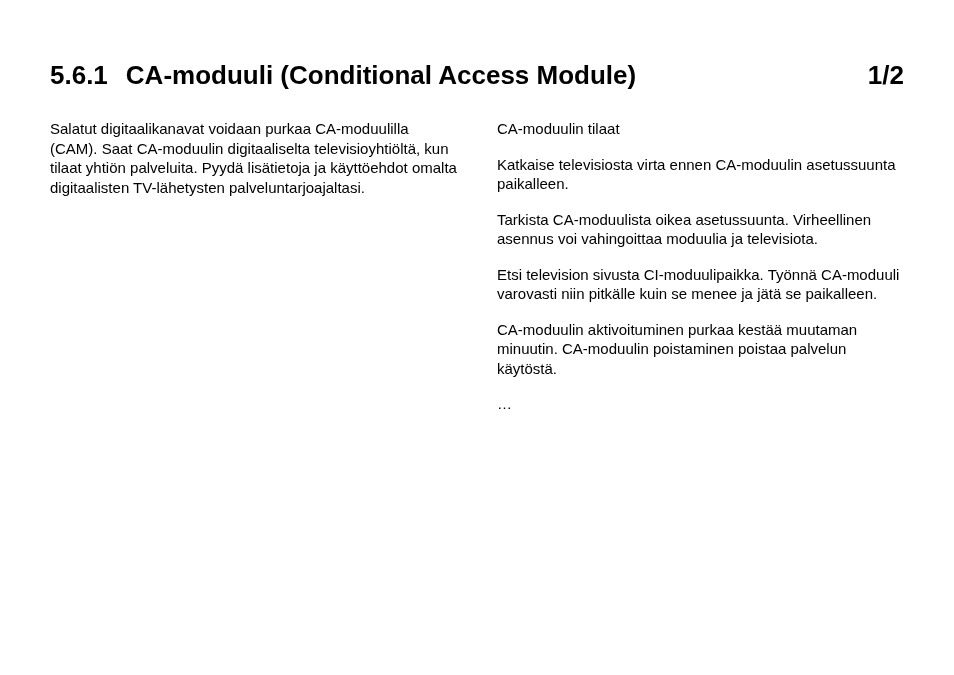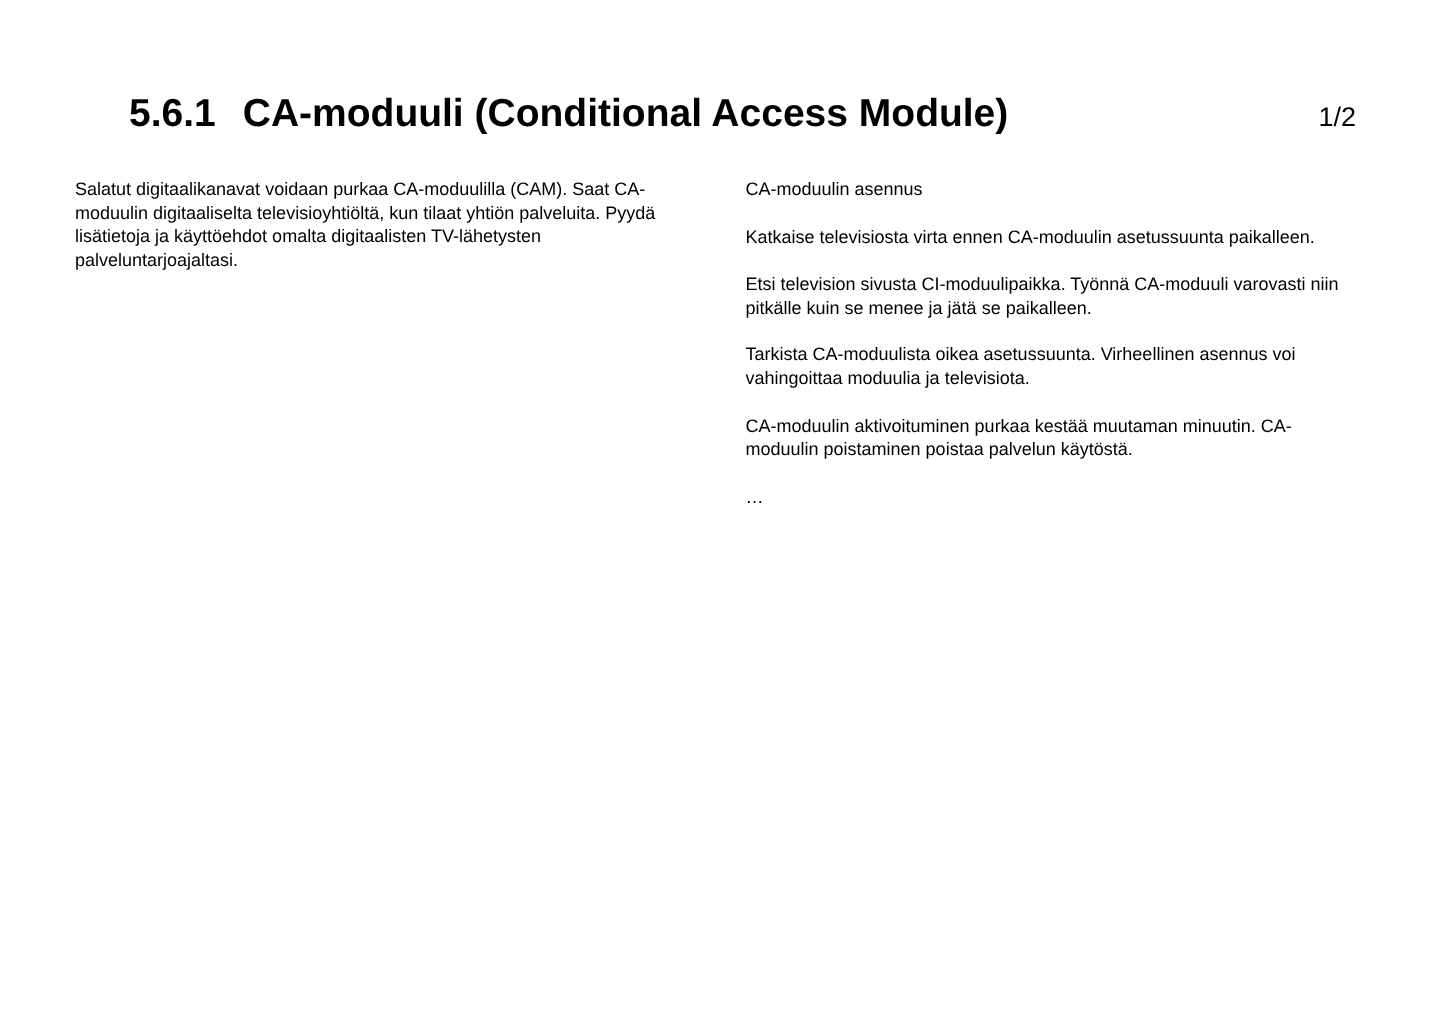--- a/index.html
+++ b/index.html
@@ -20,37 +20,36 @@
   .header-row {
     display: flex;
     justify-content: space-between;
     align-items: baseline;
     margin-bottom: 28px;
   }
   .heading {
     font-size: 26px;
     font-weight: 600;
     letter-spacing: 0px;
-    margin-left: 36px;
   }
   .heading .num {
     display: inline-block;
     margin-right: 18px;
   }
   .page-number {
-    font-size: 18px;
-    font-weight: 400;
+    font-size: 26px;
+    font-weight: 700;
   }
   .columns {
     display: flex;
     gap: 40px;
   }
   .col {
     flex: 1;
-    font-size: 12px;
+    font-size: 15px;
     line-height: 1.3;
   }
   .col p {
     margin: 0 0 16px 0;
   }
 </style>
 </head>
 <body>
 
 <div class="page">
@@ -60,22 +59,22 @@
       <span class="num">5.6.1</span><span>CA-moduuli (Conditional Access Module)</span>
     </div>
     <div class="page-number">1/2</div>
   </div>
 
   <div class="columns">
     <div class="col">
       <p>Salatut digitaalikanavat voidaan purkaa CA-moduulilla (CAM). Saat CA-moduulin digitaaliselta televisioyhtiöltä, kun tilaat yhtiön palveluita. Pyydä lisätietoja ja käyttöehdot omalta digitaalisten TV-lähetysten palveluntarjoajaltasi.</p>
     </div>
     <div class="col">
-      <p>CA-moduulin asennus</p>
+      <p>CA-moduulin tilaat</p>
       <p>Katkaise televisiosta virta ennen CA-moduulin asetussuunta paikalleen.</p>
+      <p>Tarkista CA-moduulista oikea asetussuunta. Virheellinen asennus voi vahingoittaa moduulia ja televisiota.</p>
       <p>Etsi television sivusta CI-moduulipaikka. Työnnä CA-moduuli varovasti niin pitkälle kuin se menee ja jätä se paikalleen.</p>
-      <p>Tarkista CA-moduulista oikea asetussuunta. Virheellinen asennus voi vahingoittaa moduulia ja televisiota.</p>
       <p>CA-moduulin aktivoituminen purkaa kestää muutaman minuutin. CA-moduulin poistaminen poistaa palvelun käytöstä.</p>
       <p>…</p>
     </div>
   </div>
 
 </div>
 
 </body></html>

